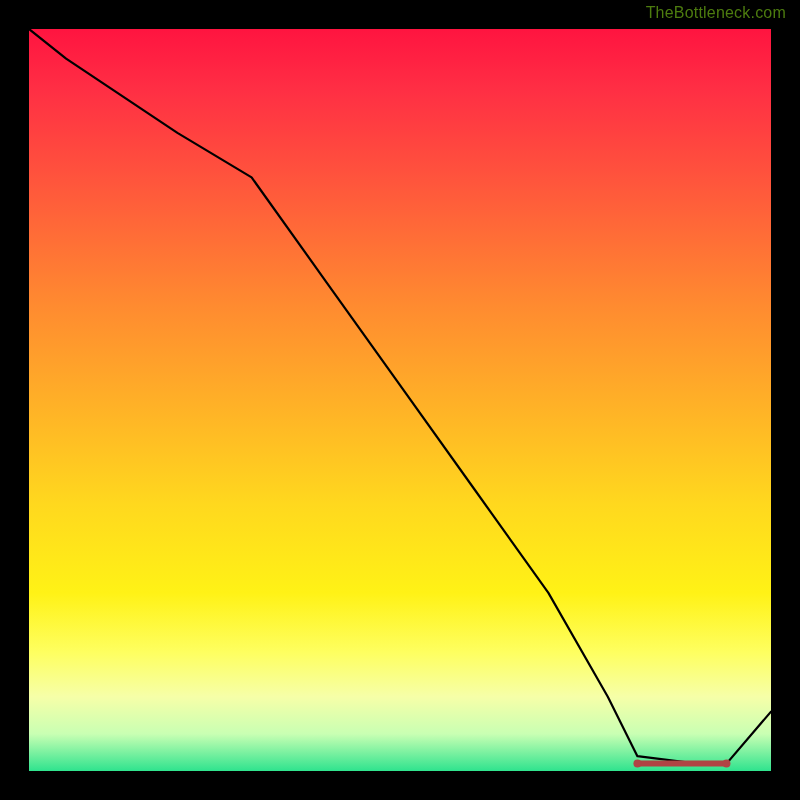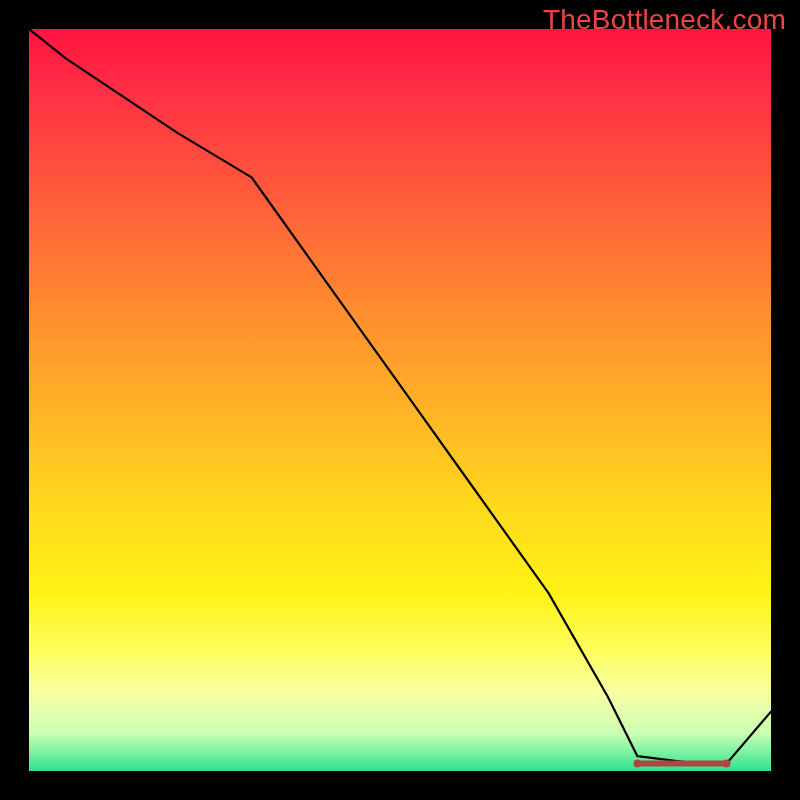--- a/index.html
+++ b/index.html
@@ -14,22 +14,22 @@
   .frame {
     position: relative;
     width: 800px;
     height: 800px;
     background: #000;
   }
   .watermark {
     position: absolute;
     top: 4px;
     right: 14px;
-    color: #ef4444;
-    font-size: 28px;
+    color: #4d7c0f;
+    font-size: 16px;
     font-weight: 500;
     letter-spacing: 0.2px;
   }
   .plot-area {
     position: absolute;
     left: 29px;
     top: 29px;
     width: 742px;
     height: 742px;
     

